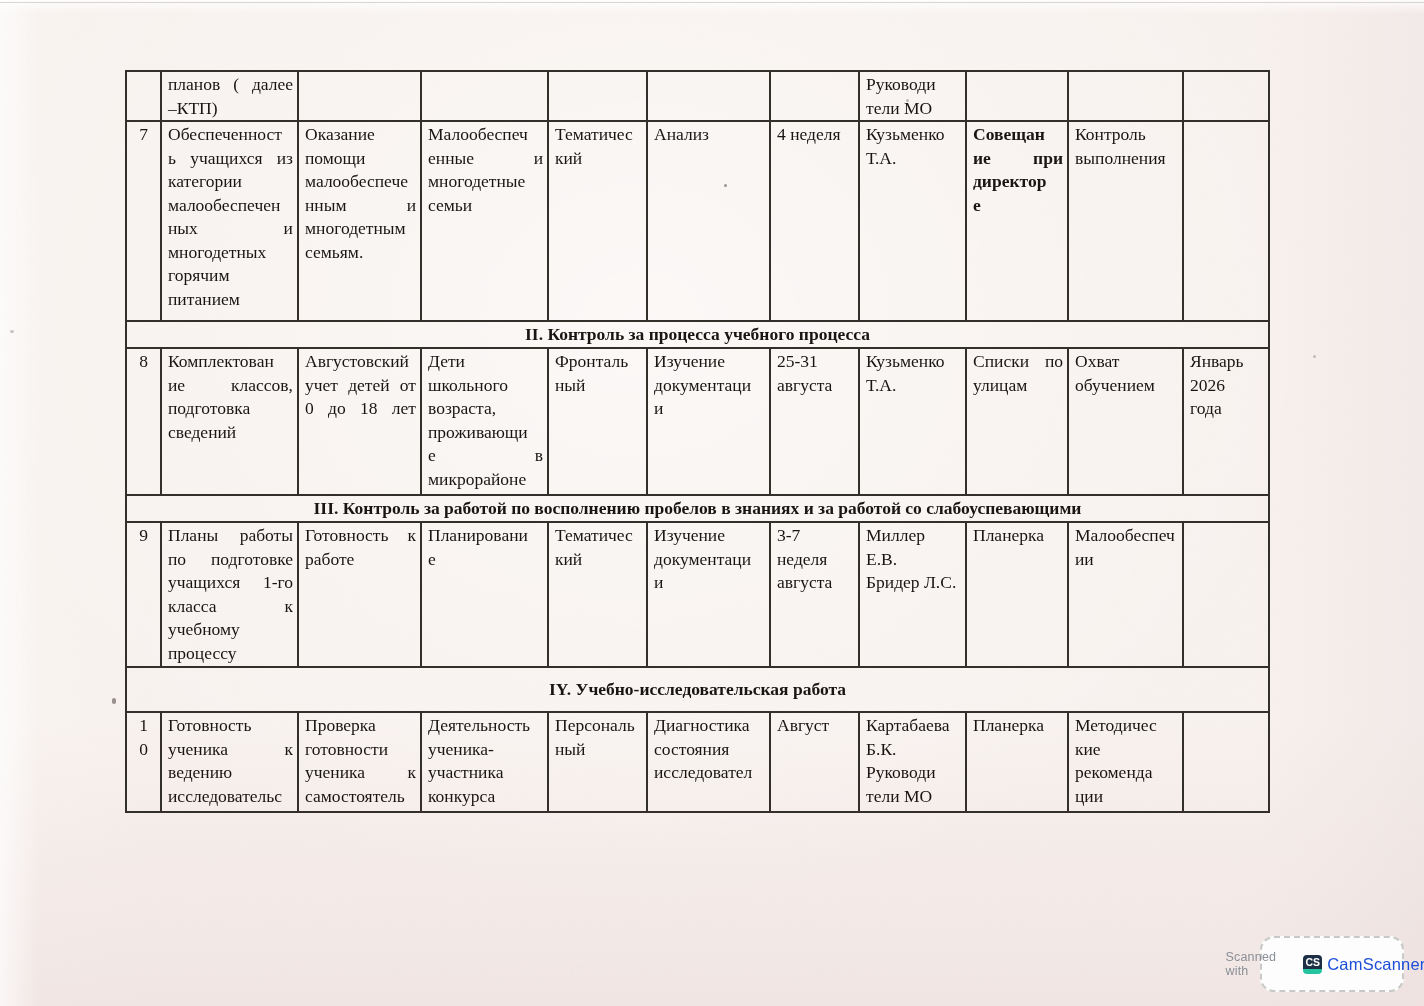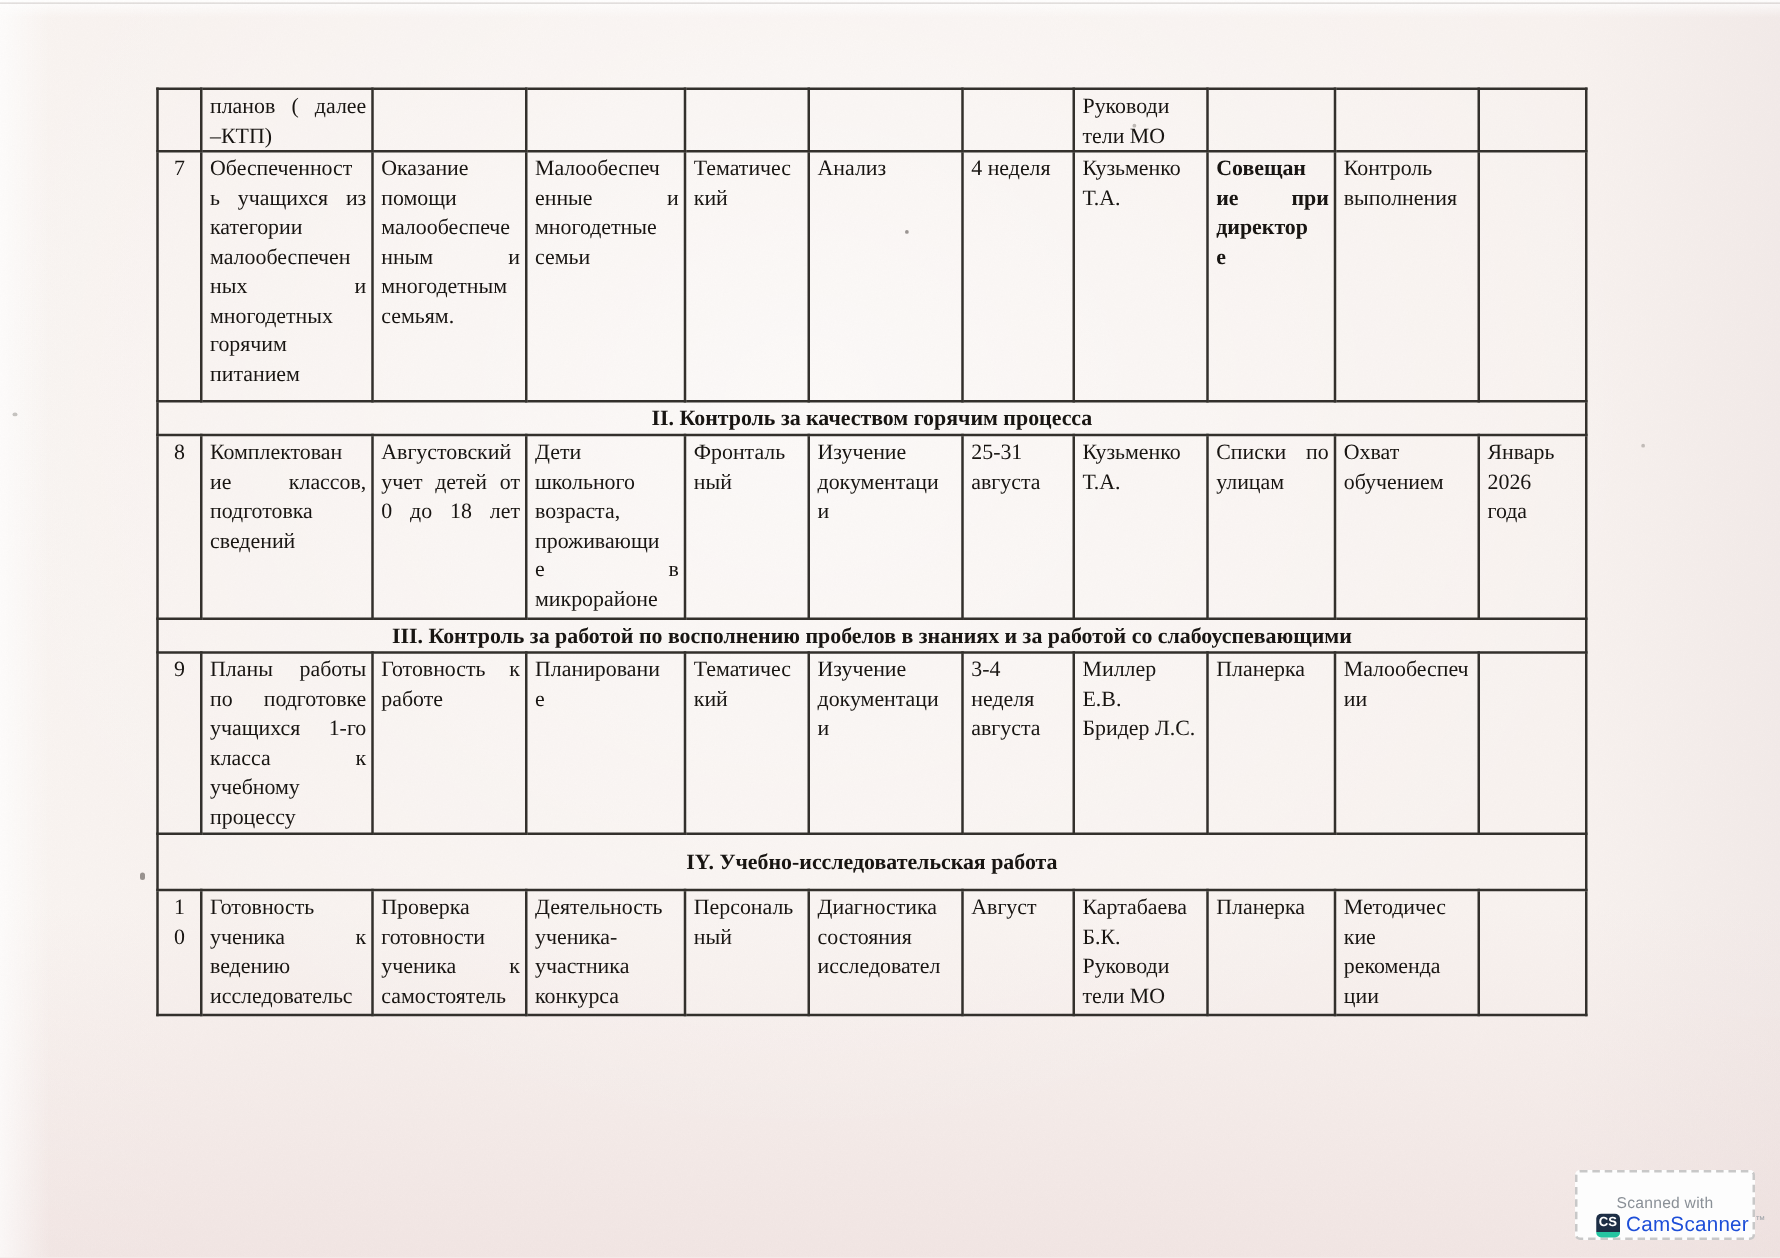--- a/index.html
+++ b/index.html
@@ -43,22 +43,22 @@
   .plan-table td.j { text-align:justify; text-align-last:justify; }
   .plan-table td.b { font-weight:bold;margin-top:24px; }
   .plan-table td.num { text-align:center; padding:1px 2px 0 2px; }
   .plan-table td.section-cell {
     text-align:center; font-weight:bold; white-space:normal;
     padding:0 2px; line-height:25px; font-size:17.5px; vertical-align:middle;
   }
   .speck { position:absolute; background:#4a443f; border-radius:50%; opacity:.55; }
   .badge {
     position:absolute; left:1260px; top:936px; width:140px; height:52px;
-    background:#fdfdfd; border:2px dashed #c8c8c8; border-radius:4px;
-    display:flex; flex-direction:column; align-items:center; justify-content:flex-end;
+    background:#fdfdfd; border:2px dashed #c8c8c8; border-radius:14px;
+    display:flex; flex-direction:row; align-items:center; justify-content:center;
     font-family:"Liberation Sans", sans-serif; gap:2px;
   }
   .badge .scanned { font-size:12.5px; color:#8a9097; letter-spacing:.2px; }
   .badge .brandrow { display:flex; align-items:center; gap:5px;padding-left:25px; }
   .cs-logo {
     width:19px; height:19px; border-radius:4px;
     background:linear-gradient(180deg,#1d2e45 76%, #25c4a1 76%);
     display:flex; align-items:flex-start; justify-content:center;
   }
   .cs-logo span { color:#ffffff; font-size:10.5px; font-weight:bold; line-height:15px; }
@@ -140,21 +140,21 @@
 Т.А.</td>
           <td class="j b">Совещан
 ие при
 директор
 е</td>
           <td class="">Контроль
 выполнения</td>
           <td class=""></td>
         </tr>
         <tr style="height: 27px;">
-          <td colspan="11" class="section-cell">II. Контроль за качеством горячим процесса</td>
+          <td colspan="11" class="section-cell">II. Контроль за процесса учебного процесса</td>
         </tr>
         <tr style="height: 147px;">
           <td class="num">8</td>
           <td class="j">Комплектован
 ие классов,
 подготовка
 сведений</td>
           <td class="j">Августовский
 учет детей от
 0 до 18 лет</td>
@@ -194,21 +194,21 @@
 процессу</td>
           <td class="j">Готовность к
 работе</td>
           <td class="j">Планировани
 е</td>
           <td class="">Тематичес
 кий</td>
           <td class="">Изучение
 документаци
 и</td>
-          <td class="">3-4
+          <td class="">3-7
 неделя
 августа</td>
           <td class="">Миллер
 Е.В.
 Бридер Л.С.</td>
           <td class="j">Планерка</td>
           <td class="">Малообеспеч
 ии</td>
           <td class=""></td>
         </tr>

